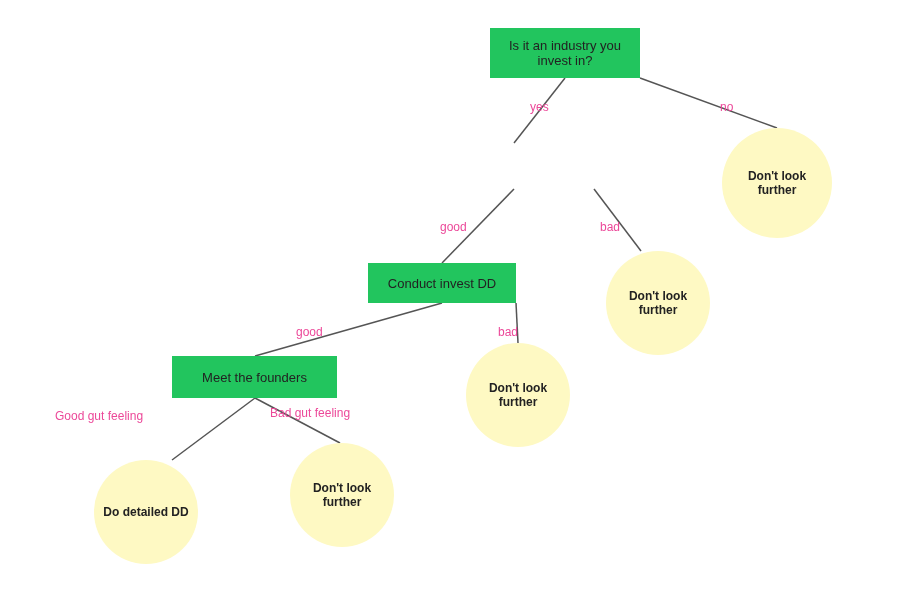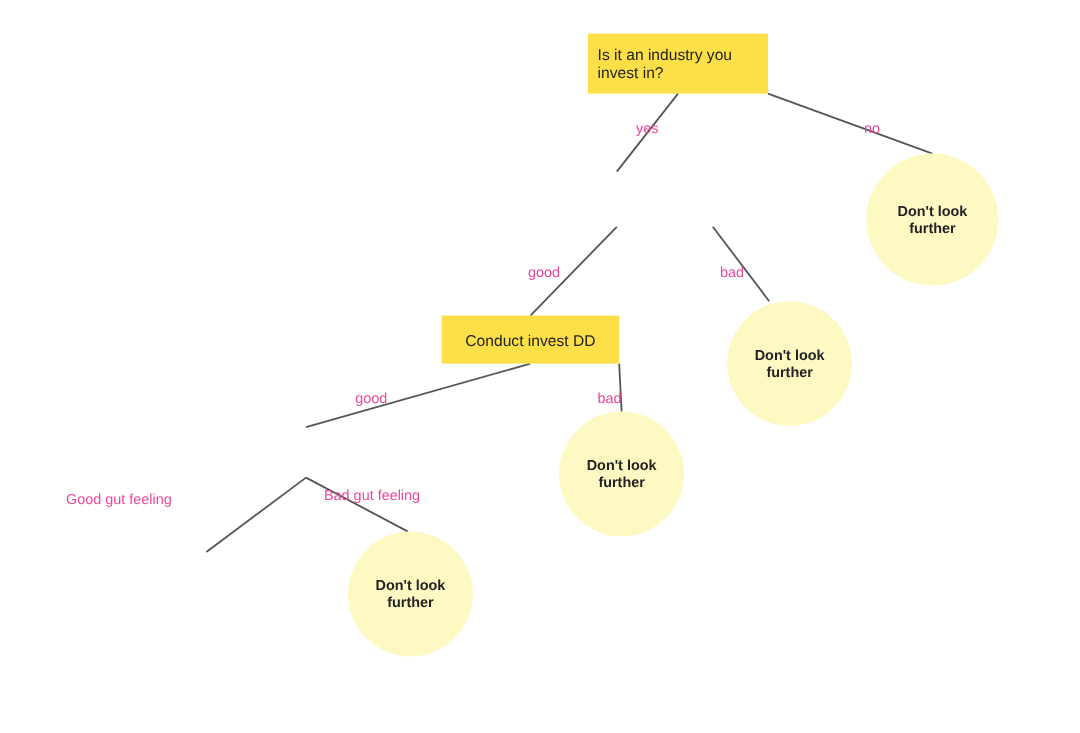--- a/index.html
+++ b/index.html
@@ -12,26 +12,26 @@
       overflow: hidden;
     }
     .diagram {
       position: absolute;
       top: 0; left: 0;
       width: 900px;
       height: 611px;
     }
     .node-rect {
       position: absolute;
-      background: #fde047;
+      background: #22c55e;
       color: #222;
       display: flex;
       align-items: center;
       justify-content: center;
-      text-align: left;
+      text-align: center;
       font-size: 13px;
       padding: 18px 8px;
     }
     .node-circle {
       position: absolute;
       background: #fef9c3;
       color: #222;
       display: flex;
       align-items: center;
       justify-content: center;
@@ -96,23 +96,25 @@
   <div class="edge-label" style="left:600px; top:220px;">bad</div>
 
   <div class="node-rect" style="left:368px; top:263px; width:148px; height:40px;">Conduct invest DD</div>
 
   <div class="node-circle" style="left:606px; top:251px; width:104px; height:104px;">Don't look further</div>
 
   <div class="edge-label" style="left:296px; top:325px;">good</div>
 
   <div class="edge-label" style="left:498px; top:325px;">bad</div>
 
+  <div class="node-rect" style="left:172px; top:356px; width:165px; height:42px;">Meet the founders</div>
 
   <div class="node-circle" style="left:466px; top:343px; width:104px; height:104px;">Don't look further</div>
 
   <div class="edge-label" style="left:55px; top:409px;">Good gut feeling</div>
 
   <div class="edge-label" style="left:270px; top:406px;">Bad gut feeling</div>
 
+  <div class="node-circle" style="left:94px; top:460px; width:104px; height:104px;">Do detailed DD</div>
 
   <div class="node-circle" style="left:290px; top:443px; width:104px; height:104px;">Don't look further</div>
 
 </div>
 
 </body></html>

